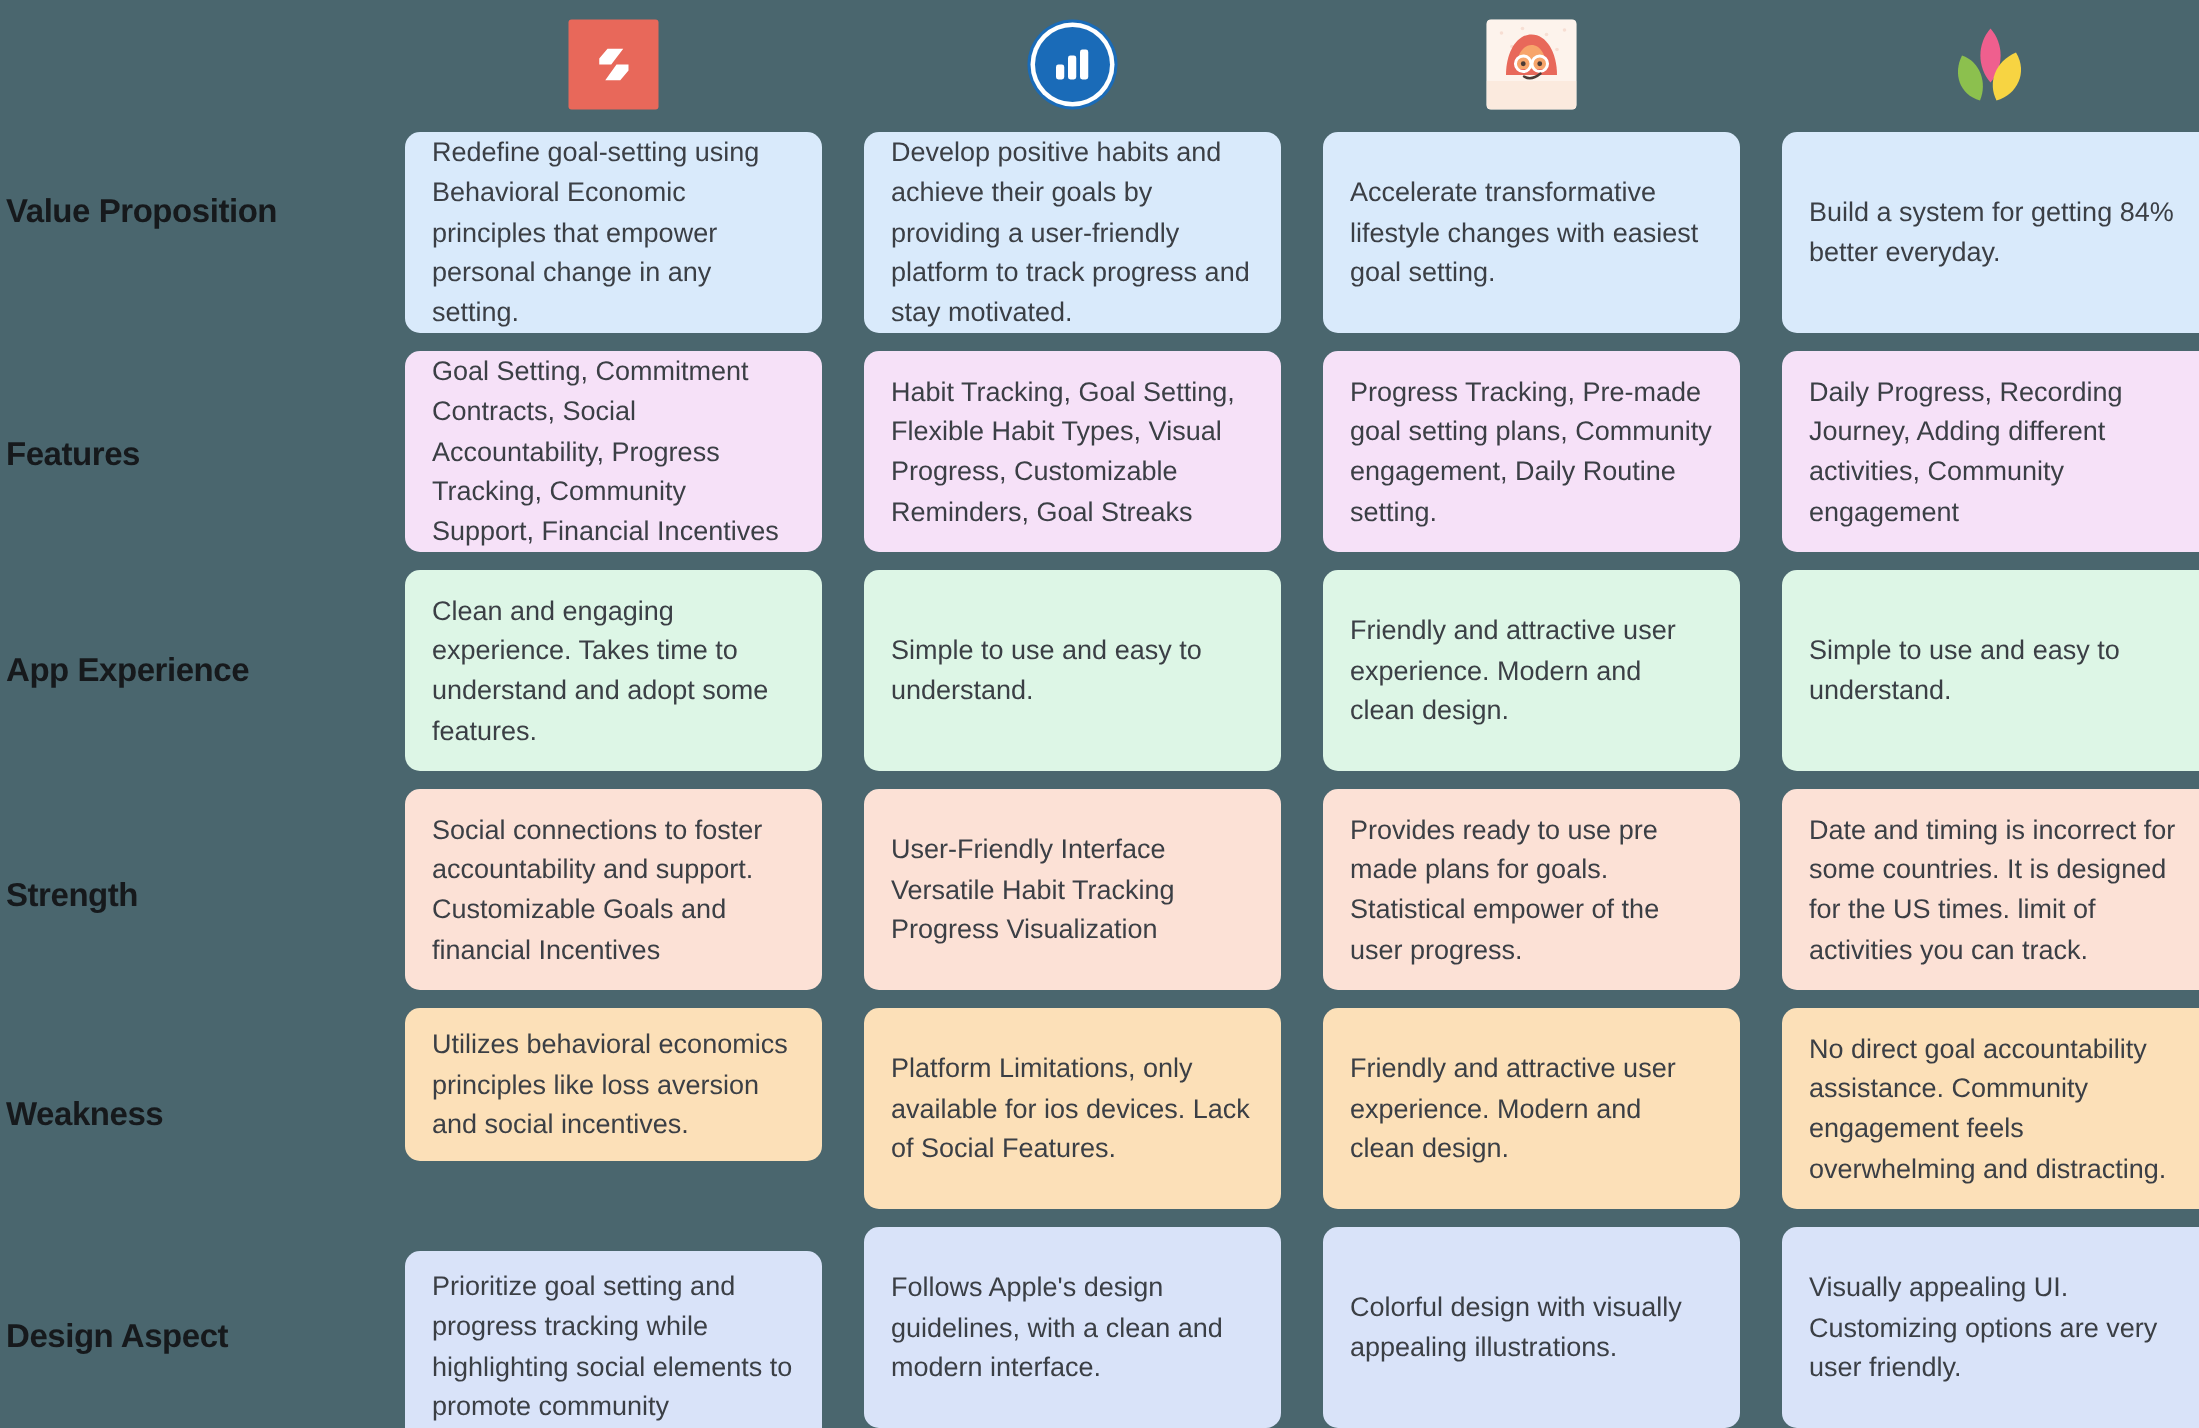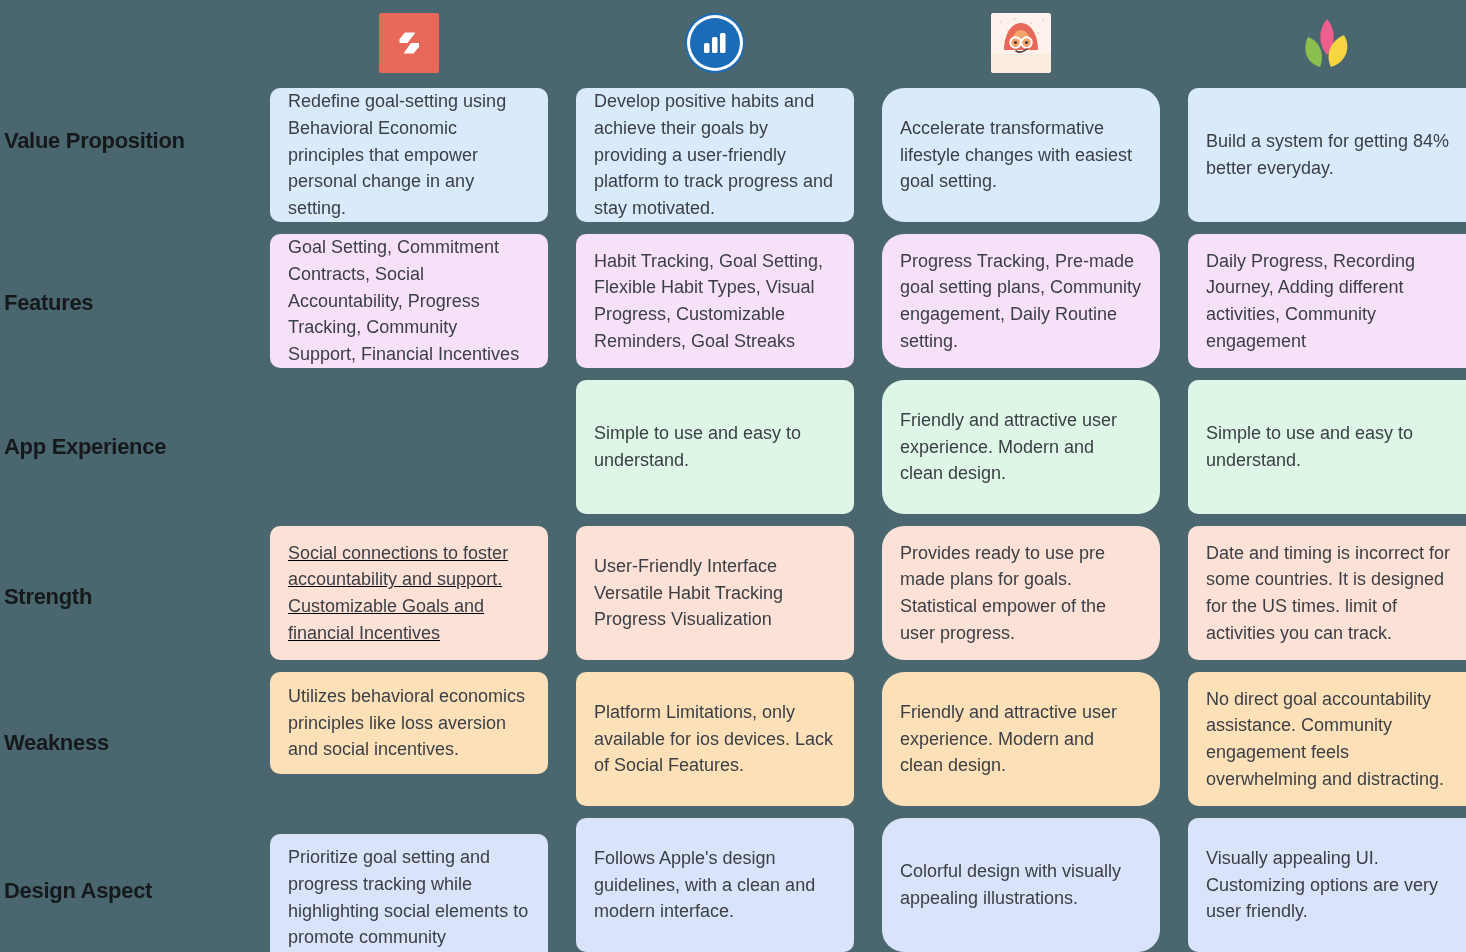--- a/index.html
+++ b/index.html
@@ -102,21 +102,21 @@
     position: absolute;
     width: 278px;
     border-radius: 10px;
     box-sizing: border-box;
     padding: 16px 18px;
     display: flex;
     align-items: center;
   }
   .card.c0 { left: 270px; }
   .card.c1 { left: 576px; }
-  .card.c2 { left: 882px; border-radius: 22px; }
+  .card.c2 { left: 882px; }
   .card.c3 { left: 1188px; width: 292px; }
 
   .card-text {
     font-size: 18px;
     line-height: 1.48;
     color: #3b3f45;
     white-space: pre-line;
   }
 </style>
 </head>
@@ -208,34 +208,37 @@
     <div class="card c2" style="top:0; height:134px; background:#f6e1f8;">
       <div class="card-text">Progress Tracking, Pre-made goal setting plans, Community engagement, Daily Routine setting.</div>
     </div>
     <div class="card c3" style="top:0; height:134px; background:#f6e1f8;">
       <div class="card-text">Daily Progress, Recording Journey, Adding different activities, Community engagement</div>
     </div>
   </div>
 
   <div class="row" style="top:380px; height:140px;">
     <div class="row-label" style="top:54px;">App Experience</div>
+    <div class="card c0" style="top:0; height:134px; background:#ddf6e6;">
+      <div class="card-text">Clean and engaging experience. Takes time to understand and adopt some features.</div>
+    </div>
     <div class="card c1" style="top:0; height:134px; background:#ddf6e6;">
       <div class="card-text">Simple to use and easy to understand.</div>
     </div>
     <div class="card c2" style="top:0; height:134px; background:#ddf6e6;">
       <div class="card-text">Friendly and attractive user experience. Modern and clean design.</div>
     </div>
     <div class="card c3" style="top:0; height:134px; background:#ddf6e6;">
       <div class="card-text">Simple to use and easy to understand.</div>
     </div>
   </div>
 
   <div class="row" style="top:526px; height:140px;">
     <div class="row-label" style="top:58px;">Strength</div>
-    <div class="card c0" style="top:0; height:134px; background:#fce1d6;text-decoration:underline;">
+    <div class="card c0" style="top:0; height:134px; background:#fce1d6;">
       <div class="card-text">Social connections to foster accountability and support. Customizable Goals and financial Incentives</div>
     </div>
     <div class="card c1" style="top:0; height:134px; background:#fce1d6;">
       <div class="card-text">User-Friendly Interface
 Versatile Habit Tracking
 Progress Visualization</div>
     </div>
     <div class="card c2" style="top:0; height:134px; background:#fce1d6;">
       <div class="card-text">Provides ready to use pre made plans for goals. Statistical empower of the user progress.</div>
     </div>

